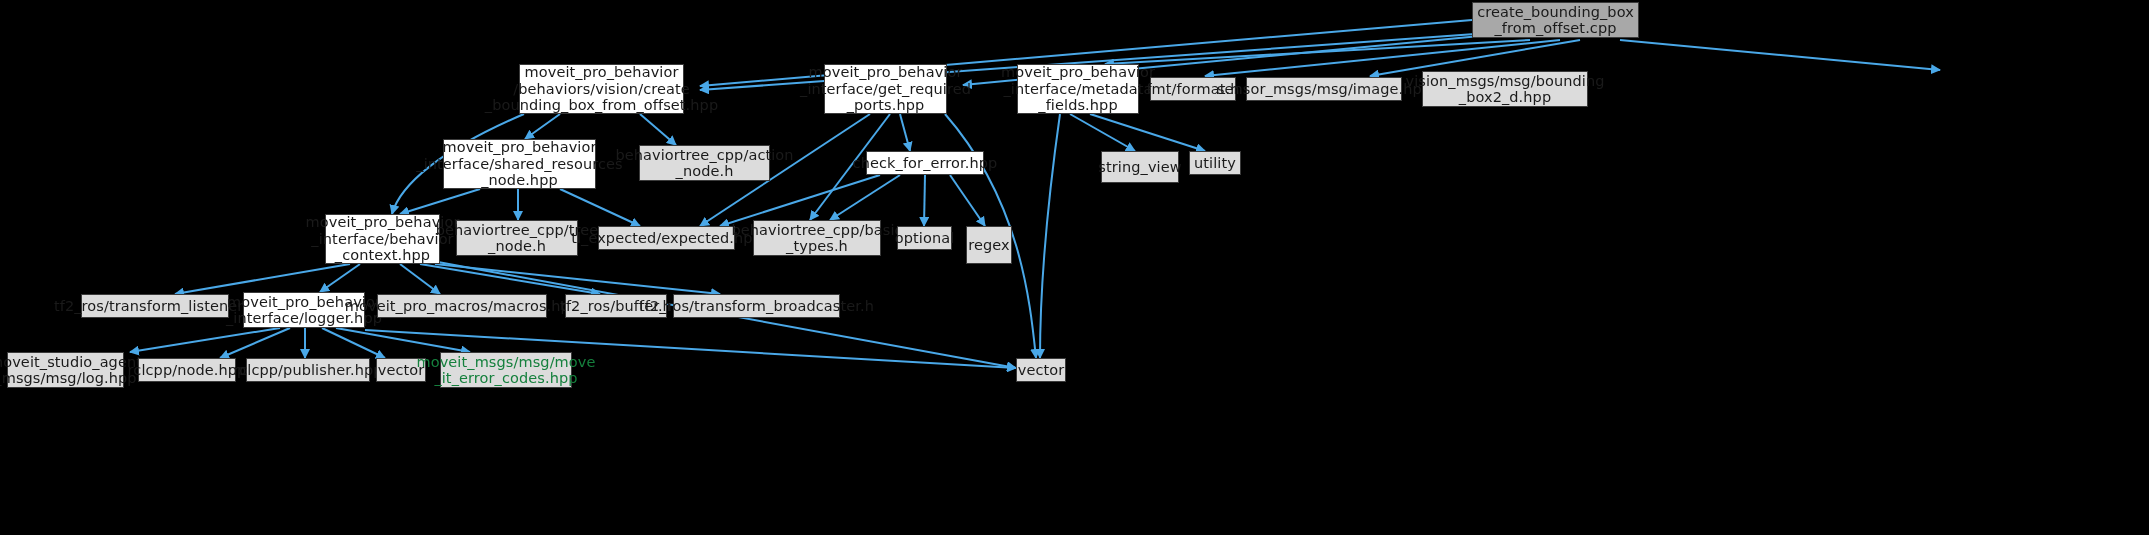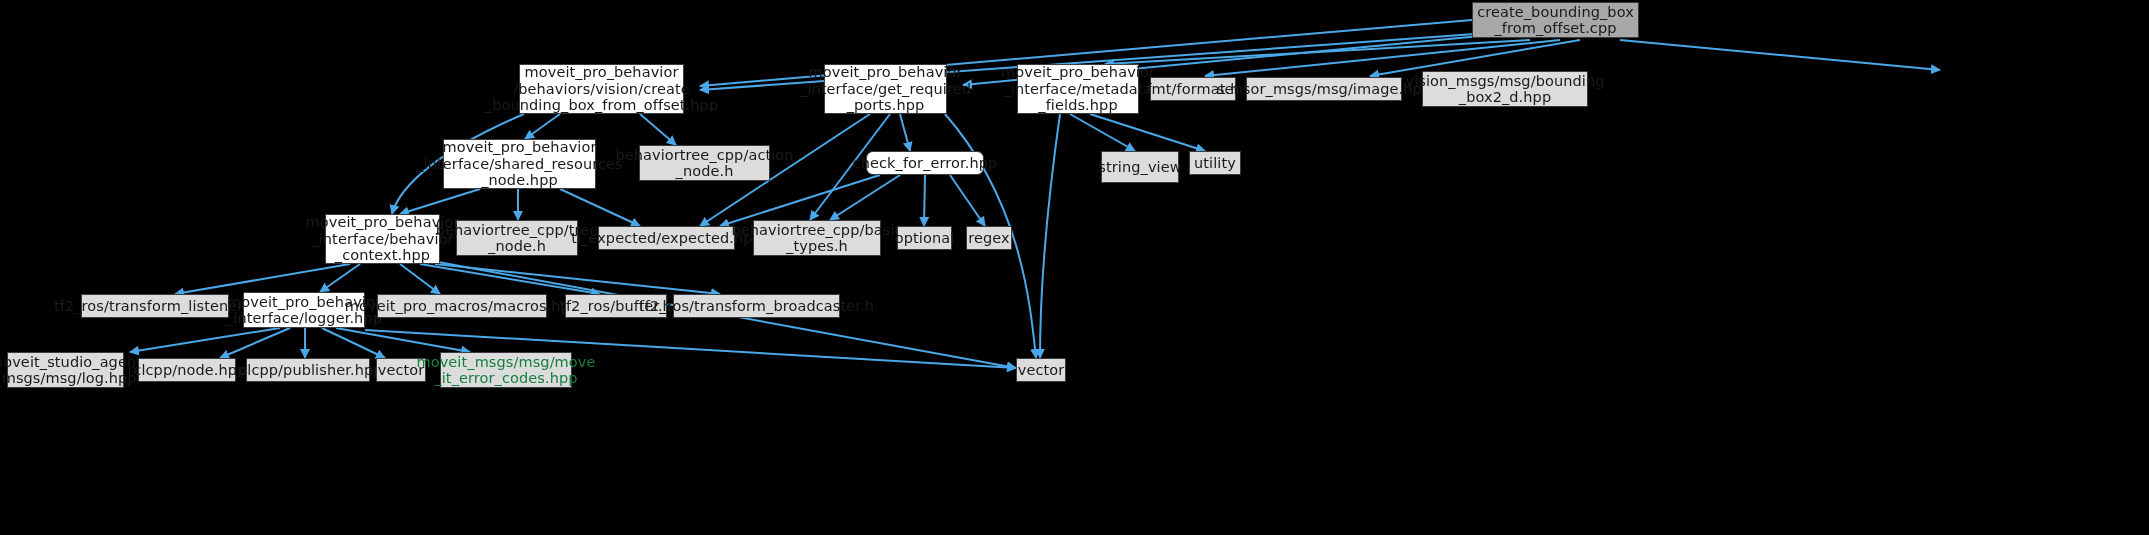--- a/index.html
+++ b/index.html
@@ -112,33 +112,33 @@
 _fields.hpp</div>
       <div class="gnode fill-grey" style="left: 1150px; top: 77px; width: 86px; height: 24px; border-color: rgb(59, 59, 59); color: rgb(26, 26, 26);">fmt/format.h</div>
       <div class="gnode fill-grey" style="left: 1246px; top: 77px; width: 156px; height: 24px; border-color: rgb(59, 59, 59); color: rgb(26, 26, 26);">sensor_msgs/msg/image.hpp</div>
       <div class="gnode fill-grey" style="left: 1422px; top: 71px; width: 166px; height: 36px; border-color: rgb(59, 59, 59); color: rgb(26, 26, 26);">vision_msgs/msg/bounding
 _box2_d.hpp</div>
       <div class="gnode fill-white" style="left: 443px; top: 139px; width: 153px; height: 50px; border-color: rgb(59, 59, 59); color: rgb(26, 26, 26);">moveit_pro_behavior
 _interface/shared_resources
 _node.hpp</div>
       <div class="gnode fill-grey" style="left: 611px; top: 145px; width: 131px; height: 36px; border-color: rgb(59, 59, 59); color: rgb(26, 26, 26); margin-left: 28px;">behaviortree_cpp/action
 _node.h</div>
-      <div class="gnode fill-white" style="left: 866px; top: 151px; width: 118px; height: 24px; border-color: rgb(59, 59, 59); color: rgb(26, 26, 26); border-radius: 7px;">check_for_error.hpp</div>
+      <div class="gnode fill-white" style="left: 866px; top: 151px; width: 118px; height: 24px; border-color: rgb(59, 59, 59); color: rgb(26, 26, 26);">check_for_error.hpp</div>
       <div class="gnode fill-grey" style="left: 1101px; top: 151px; width: 78px; height: 32px; border-color: rgb(59, 59, 59); color: rgb(26, 26, 26);">string_view</div>
       <div class="gnode fill-grey" style="left: 1189px; top: 151px; width: 52px; height: 24px; border-color: rgb(59, 59, 59); color: rgb(26, 26, 26);">utility</div>
       <div class="gnode fill-white" style="left: 325px; top: 214px; width: 115px; height: 50px; border-color: rgb(59, 59, 59); color: rgb(26, 26, 26);">moveit_pro_behavior
 _interface/behavior
 _context.hpp</div>
       <div class="gnode fill-grey" style="left: 456px; top: 220px; width: 122px; height: 36px; border-color: rgb(59, 59, 59); color: rgb(26, 26, 26);">behaviortree_cpp/tree
 _node.h</div>
       <div class="gnode fill-grey" style="left: 598px; top: 226px; width: 137px; height: 24px; border-color: rgb(59, 59, 59); color: rgb(26, 26, 26);">tl_expected/expected.hpp</div>
       <div class="gnode fill-grey" style="left: 753px; top: 220px; width: 128px; height: 36px; border-color: rgb(59, 59, 59); color: rgb(26, 26, 26);">behaviortree_cpp/basic
 _types.h</div>
       <div class="gnode fill-grey" style="left: 897px; top: 226px; width: 55px; height: 24px; border-color: rgb(59, 59, 59); color: rgb(26, 26, 26);">optional</div>
-      <div class="gnode fill-grey" style="left: 966px; top: 226px; width: 46px; height: 24px; border-color: rgb(59, 59, 59); color: rgb(26, 26, 26);">regex</div>
+      <div class="gnode fill-grey" style="left: 966px; top: 226px; width: 46px; height: 38px; border-color: rgb(59, 59, 59); color: rgb(26, 26, 26);">regex</div>
       <div class="gnode fill-grey" style="left: 81px; top: 294px; width: 148px; height: 24px; border-color: rgb(59, 59, 59); color: rgb(26, 26, 26);">tf2_ros/transform_listener.h</div>
       <div class="gnode fill-white" style="left: 243px; top: 292px; width: 122px; height: 36px; border-color: rgb(59, 59, 59); color: rgb(26, 26, 26);">moveit_pro_behavior
 _interface/logger.hpp</div>
       <div class="gnode fill-grey" style="left: 377px; top: 294px; width: 170px; height: 24px; border-color: rgb(59, 59, 59); color: rgb(26, 26, 26);">moveit_pro_macros/macros.hpp</div>
       <div class="gnode fill-grey" style="left: 565px; top: 294px; width: 102px; height: 24px; border-color: rgb(59, 59, 59); color: rgb(26, 26, 26);">tf2_ros/buffer.h</div>
       <div class="gnode fill-grey" style="left: 673px; top: 294px; width: 167px; height: 24px; border-color: rgb(59, 59, 59); color: rgb(26, 26, 26);">tf2_ros/transform_broadcaster.h</div>
       <div class="gnode fill-grey" style="left: 7px; top: 352px; width: 117px; height: 36px; border-color: rgb(59, 59, 59); color: rgb(26, 26, 26);">moveit_studio_agent
 _msgs/msg/log.hpp</div>
       <div class="gnode fill-grey" style="left: 138px; top: 358px; width: 98px; height: 24px; border-color: rgb(59, 59, 59); color: rgb(26, 26, 26);">rclcpp/node.hpp</div>
       <div class="gnode fill-grey" style="left: 246px; top: 358px; width: 124px; height: 24px; border-color: rgb(59, 59, 59); color: rgb(26, 26, 26);">rclcpp/publisher.hpp</div>

